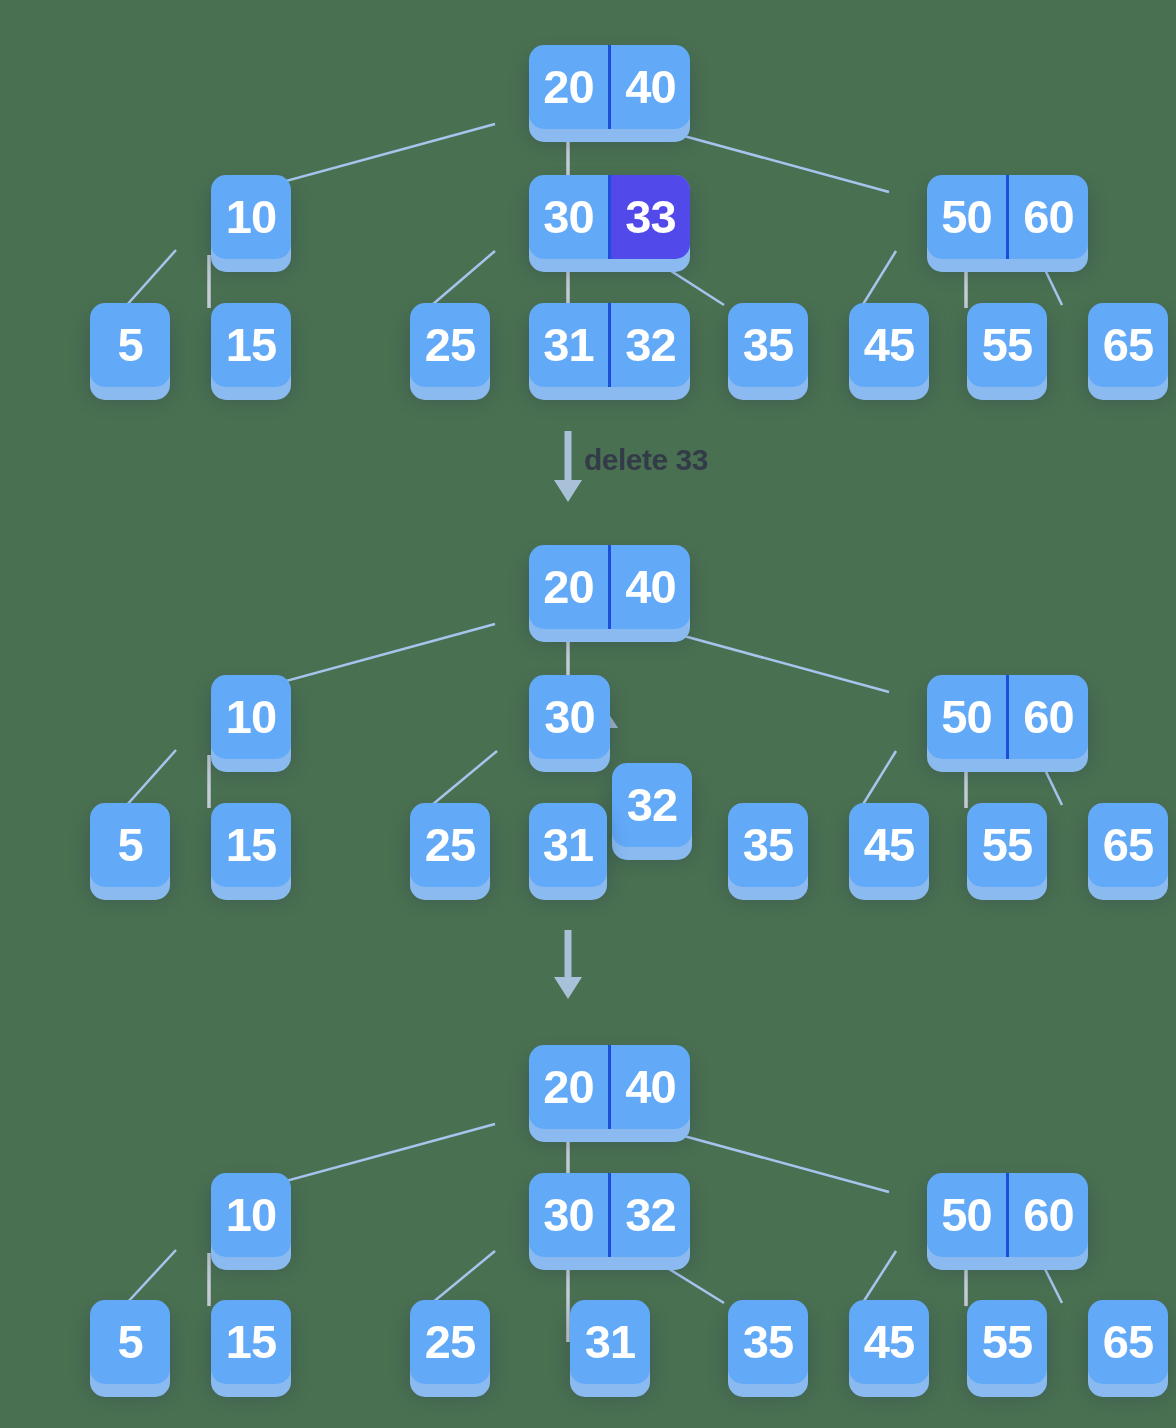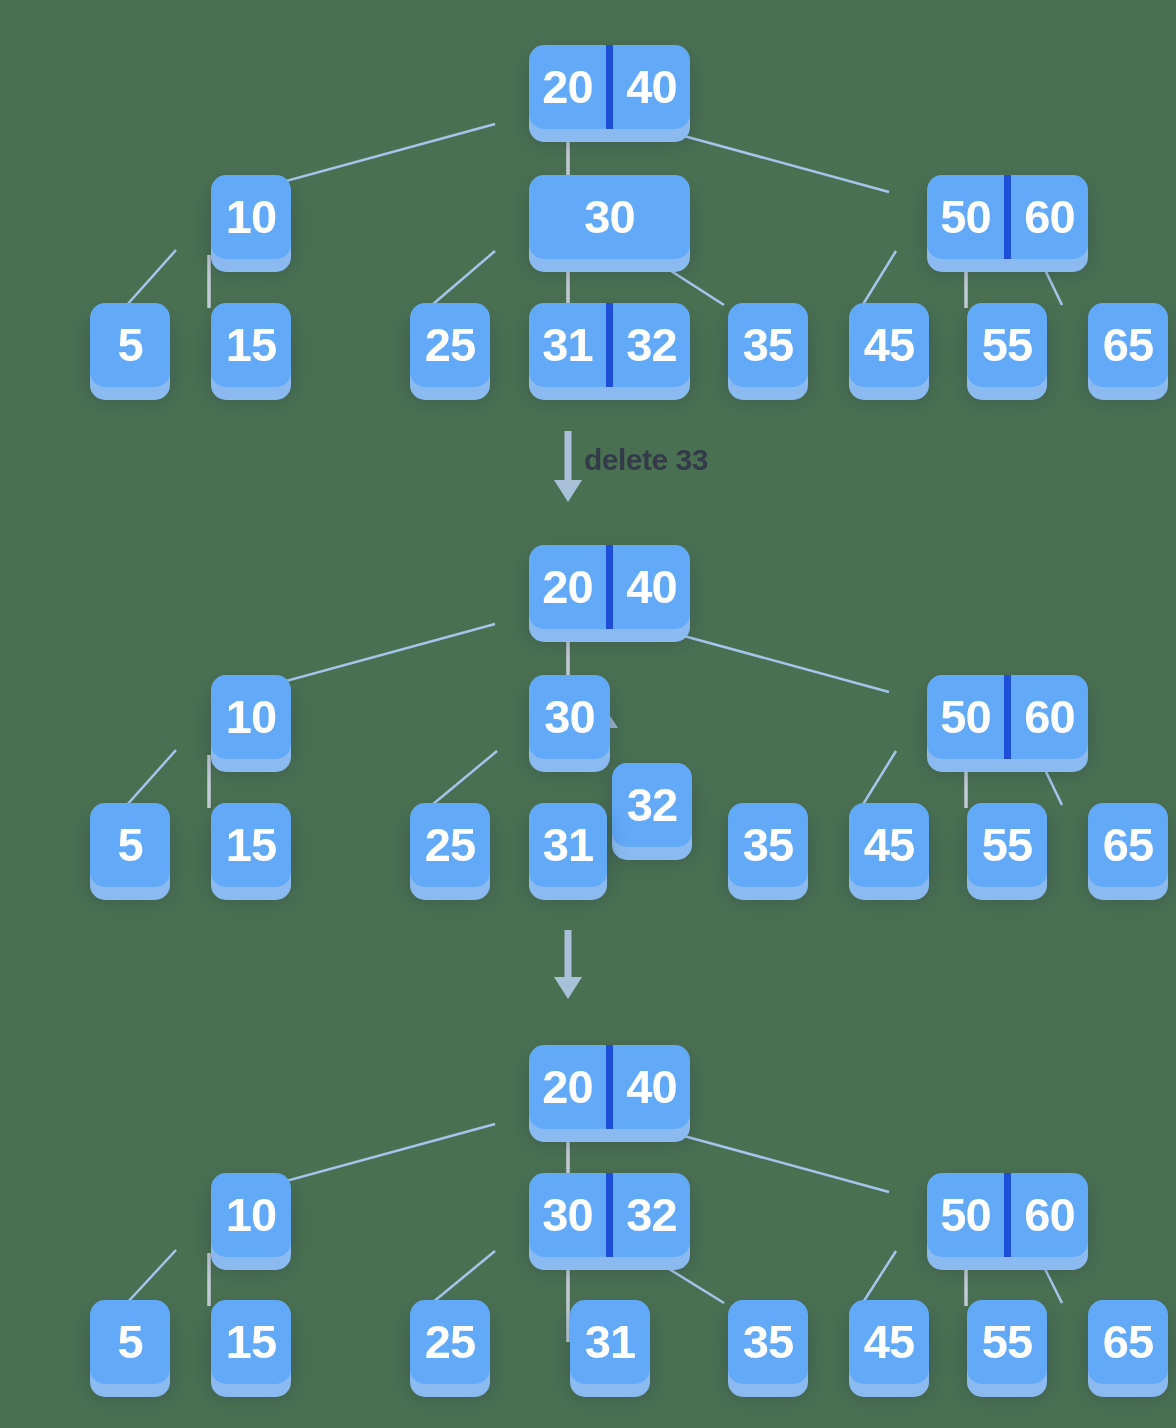--- a/index.html
+++ b/index.html
@@ -37,21 +37,21 @@
     display:flex;
     align-items:center;
     justify-content:center;
     color:var(--node-text);
     font-weight:bold;
     font-size:47px;
     letter-spacing:-1px;
     line-height:1;
     padding-bottom:2px;
   }
-  .cell + .cell{border-left:7px solid #1d4ed8;}
+  .cell + .cell{border-left:3px solid #1d4ed8;}
   .cell.hl{
     background:var(--hl);
     border-radius:0 15px 15px 0;
   }
   .delete-label{
     position:absolute;
     left:584px;
     top:443px;
     z-index:3;
     font-size:30px;
@@ -105,20 +105,21 @@
   <div id="nodes-layer">
       <div class="node" style="left: 487px; top: 45px; width: 161px; height: 84px;">
         <span class="cell">20</span>
         <span class="cell">40</span>
       </div>
       <div class="node" style="left: 169px; top: 175px; width: 80px; height: 84px;">
         <span class="cell">10</span>
       </div>
       <div class="node" style="left: 487px; top: 175px; width: 161px; height: 84px;">
         <span class="cell">30</span>
+        <span class="cell hl">33</span>
       </div>
       <div class="node" style="left: 885px; top: 175px; width: 161px; height: 84px;">
         <span class="cell">50</span>
         <span class="cell">60</span>
       </div>
       <div class="node" style="left: 48px; top: 303px; width: 80px; height: 84px;">
         <span class="cell">5</span>
       </div>
       <div class="node" style="left: 169px; top: 303px; width: 80px; height: 84px;">
         <span class="cell">15</span>

